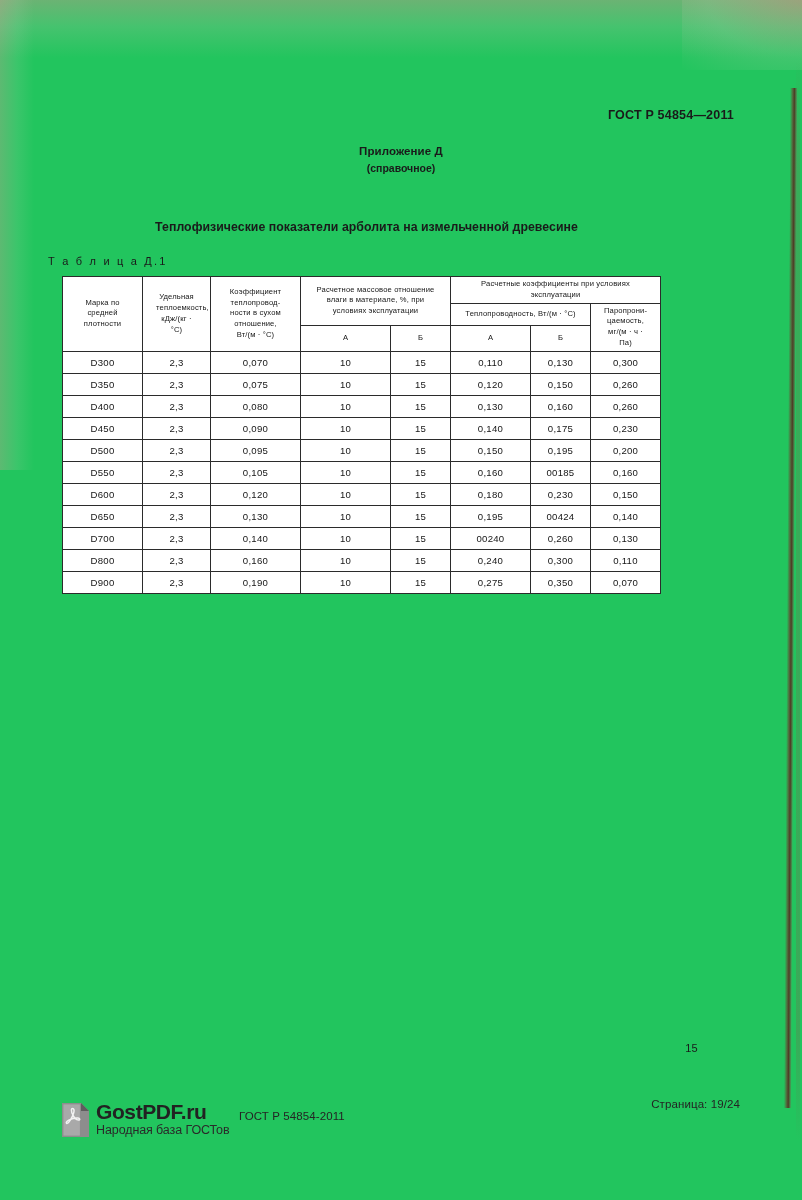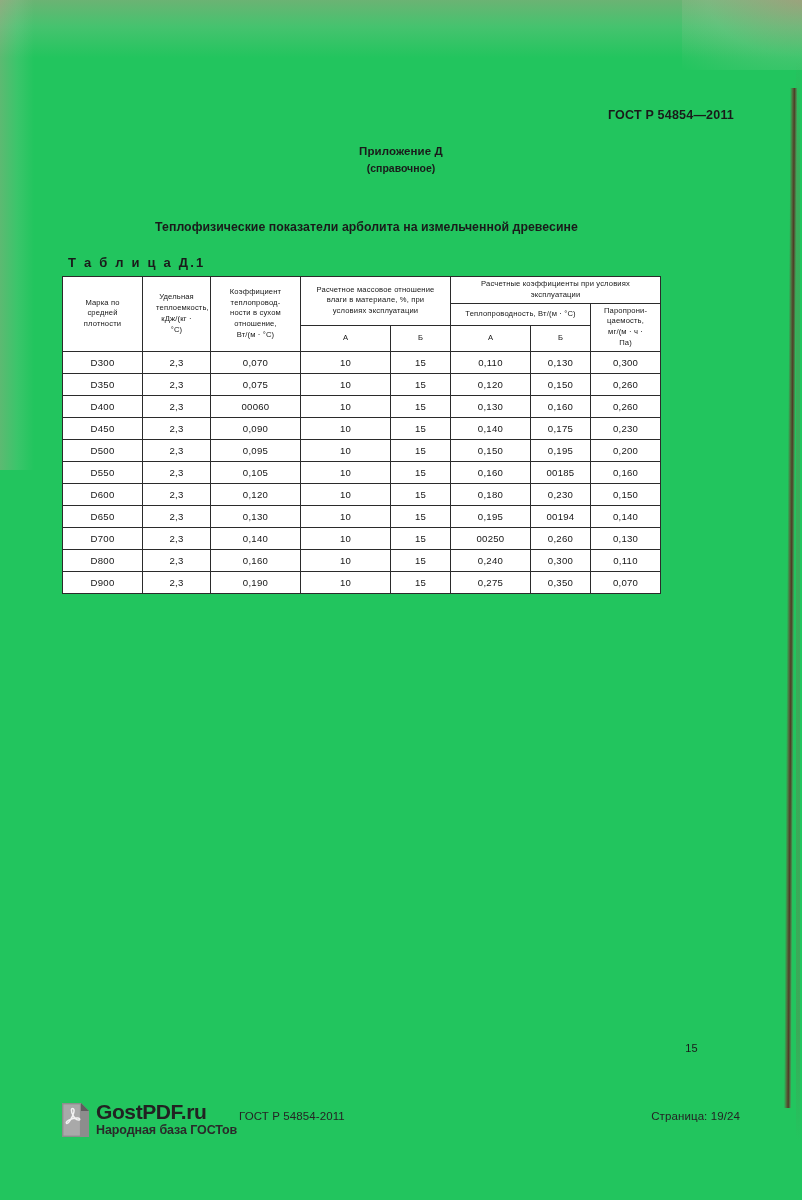--- a/index.html
+++ b/index.html
@@ -113,23 +113,23 @@
     width: 733px;
     text-align: center;
     font-size: 12.3px;
     font-weight: bold;
     letter-spacing: 0.05px;
   }
 
   .table-caption {
     position: absolute;
     top: 255px;
-    left: 68px;
-    font-size: 13px;
-    font-weight: bold;
+    left: 48px;
+    font-size: 11px;
+    font-weight: normal;
     letter-spacing: 2.2px;
   }
 
   
   .tbl-wrap {
     position: absolute;
     top: 276px;
     left: 62px;
     width: 598px;
   }
@@ -202,38 +202,38 @@
   .logo-text-block { line-height: 1; }
   .logo-title {
     font-size: 21px;
     font-weight: bold;
     letter-spacing: -0.4px;
     color: #222;
     display: block;
   }
   .logo-sub {
     font-size: 12.5px;
-    font-weight: bold;
+    font-weight: normal;
     color: #2a2a2a;
     display: block;
     margin-top: 2px;
     letter-spacing: -0.1px;
   }
   .footer-doc {
     position: absolute;
     left: 239px;
     top: 12px;
     font-size: 11.5px;
     color: #242424;
     letter-spacing: 0.1px;
   }
   .footer-pages {
     position: absolute;
     right: 62px;
-    top: 12px;
+    top: 0;
     font-size: 11.5px;
     color: #242424;
     letter-spacing: 0.1px;
   }
 </style>
 </head>
 <body>
 
 <div class="page">
 
@@ -302,21 +302,21 @@
             <td>0,075</td>
             <td>10</td>
             <td>15</td>
             <td>0,120</td>
             <td>0,150</td>
             <td>0,260</td>
           </tr>
           <tr>
             <td>D400</td>
             <td>2,3</td>
-            <td>00060</td>
+            <td>0,080</td>
             <td>10</td>
             <td>15</td>
             <td>0,130</td>
             <td>0,160</td>
             <td>0,260</td>
           </tr>
           <tr>
             <td>D450</td>
             <td>2,3</td>
             <td>0,090</td>
@@ -356,30 +356,30 @@
             <td>0,230</td>
             <td>0,150</td>
           </tr>
           <tr>
             <td>D650</td>
             <td>2,3</td>
             <td>0,130</td>
             <td>10</td>
             <td>15</td>
             <td>0,195</td>
-            <td>00194</td>
+            <td>00424</td>
             <td>0,140</td>
           </tr>
           <tr>
             <td>D700</td>
             <td>2,3</td>
             <td>0,140</td>
             <td>10</td>
             <td>15</td>
-            <td>00250</td>
+            <td>00240</td>
             <td>0,260</td>
             <td>0,130</td>
           </tr>
           <tr>
             <td>D800</td>
             <td>2,3</td>
             <td>0,160</td>
             <td>10</td>
             <td>15</td>
             <td>0,240</td>

